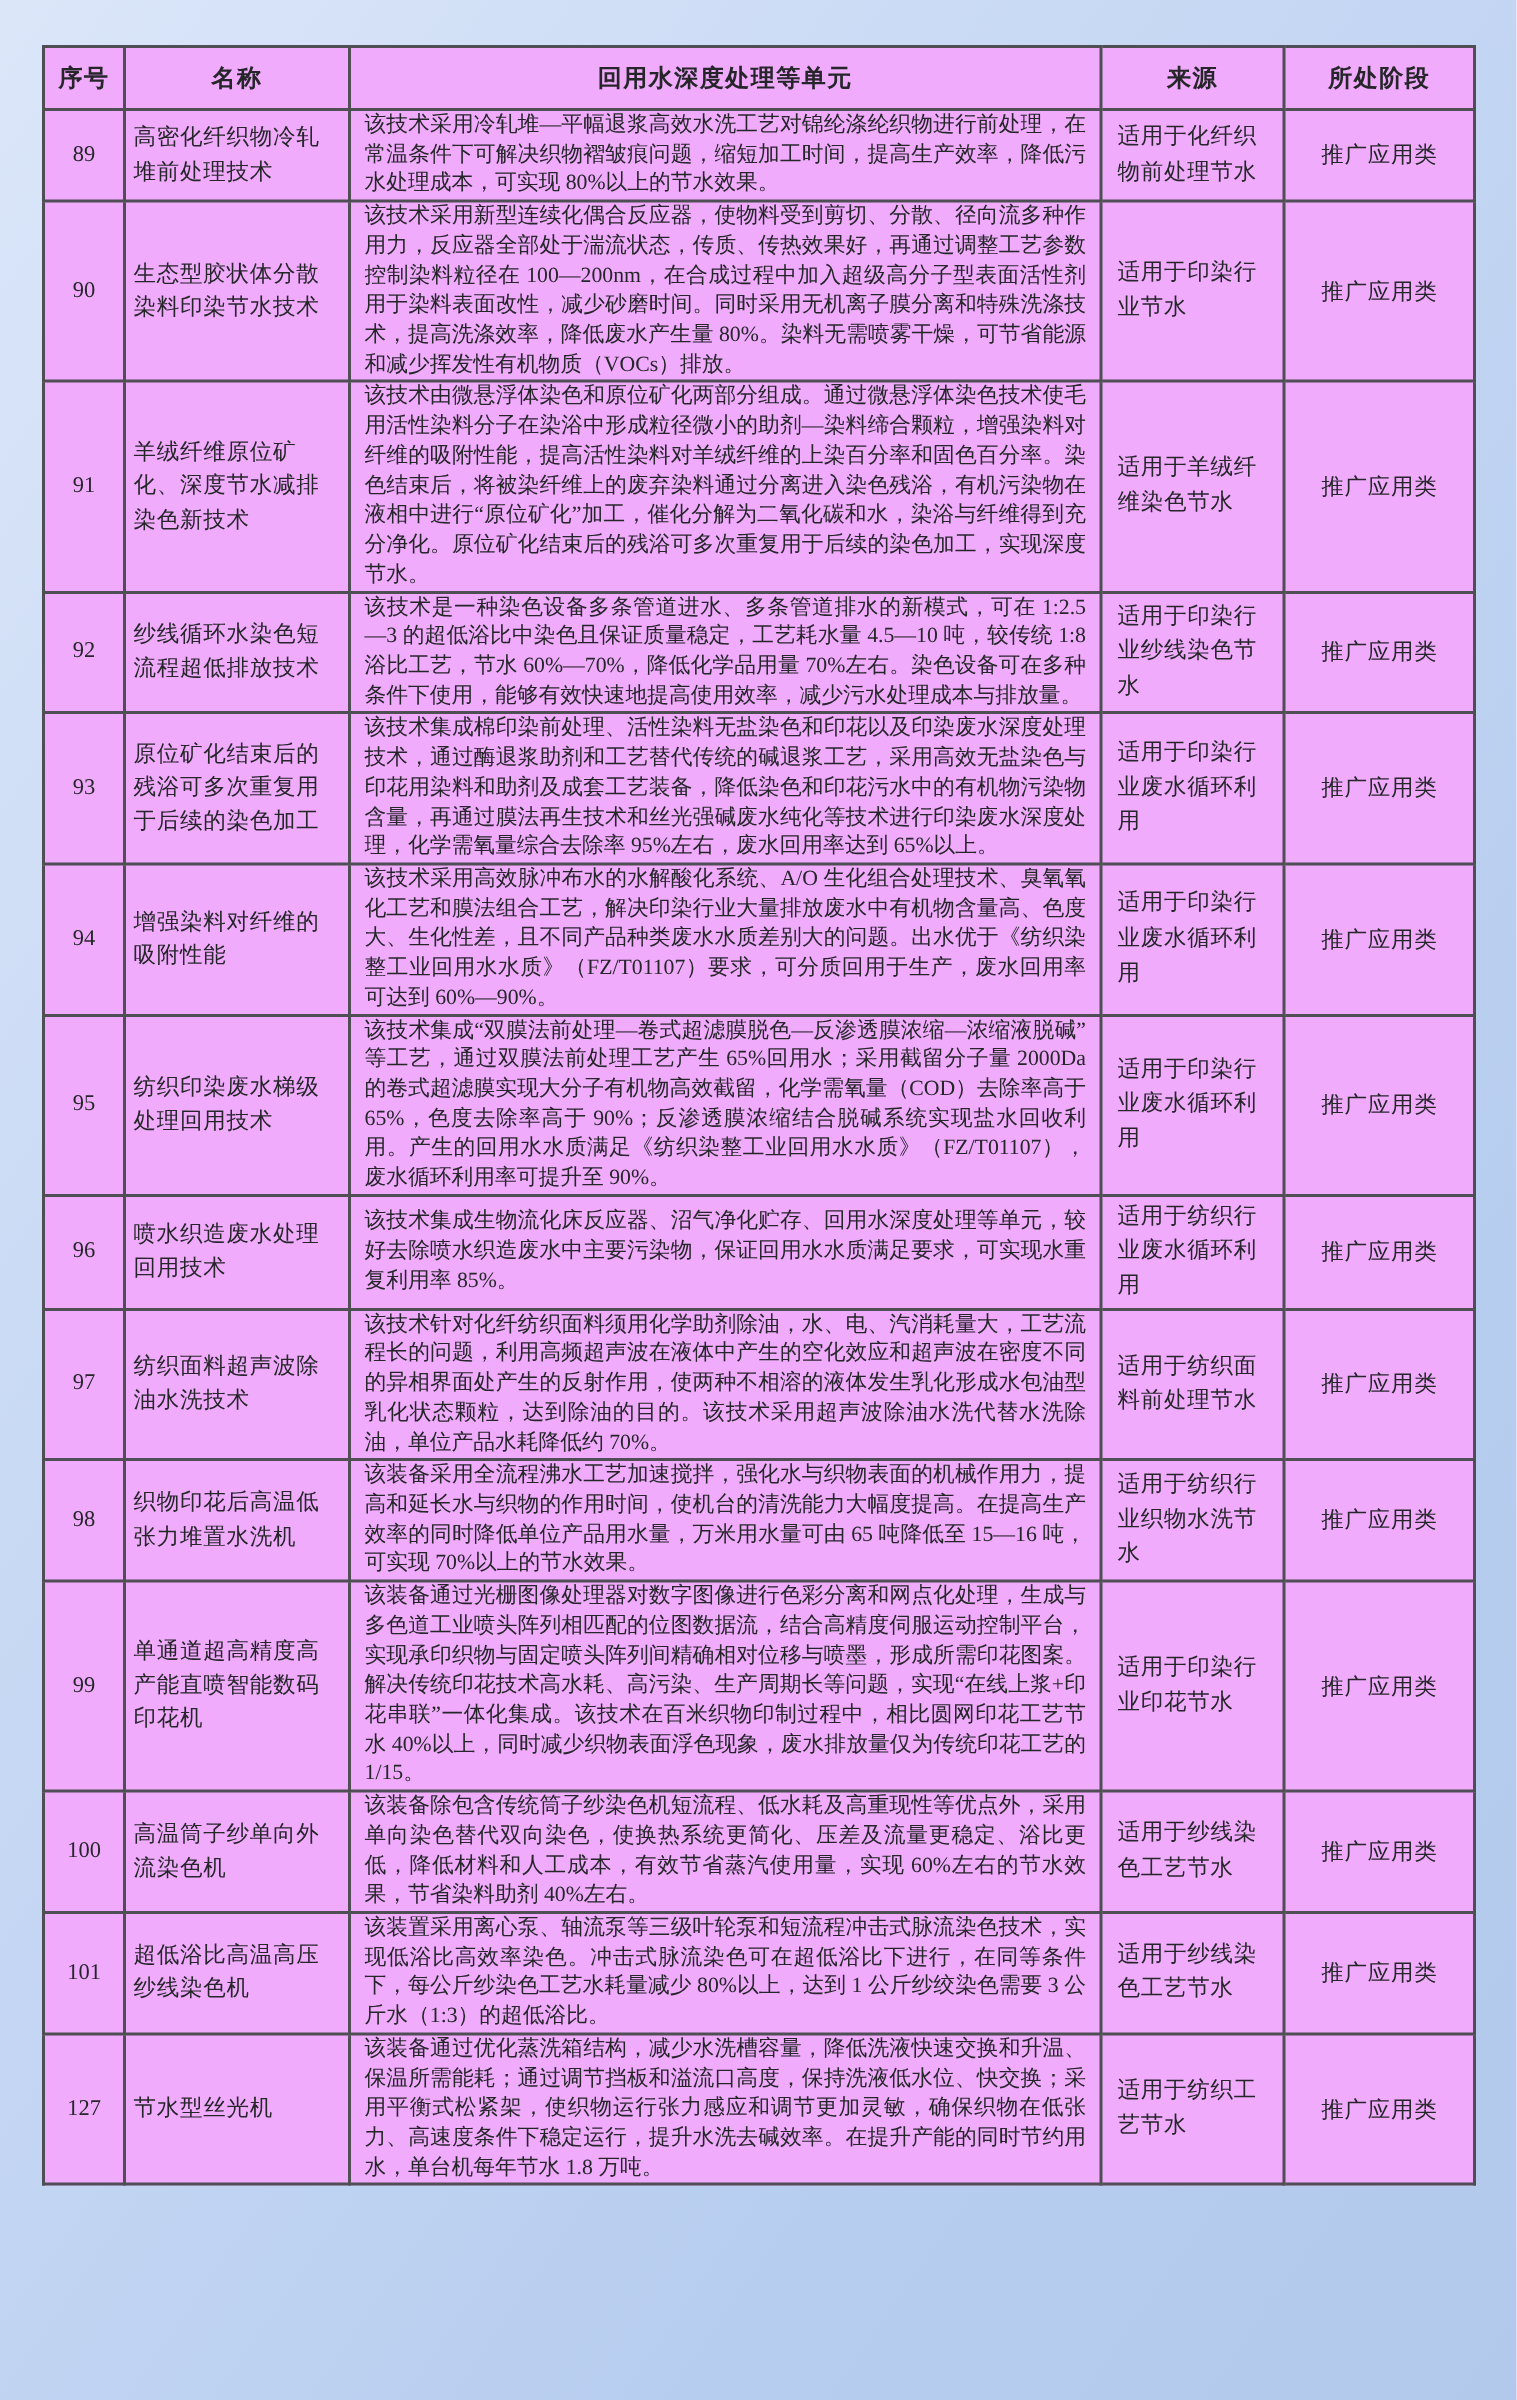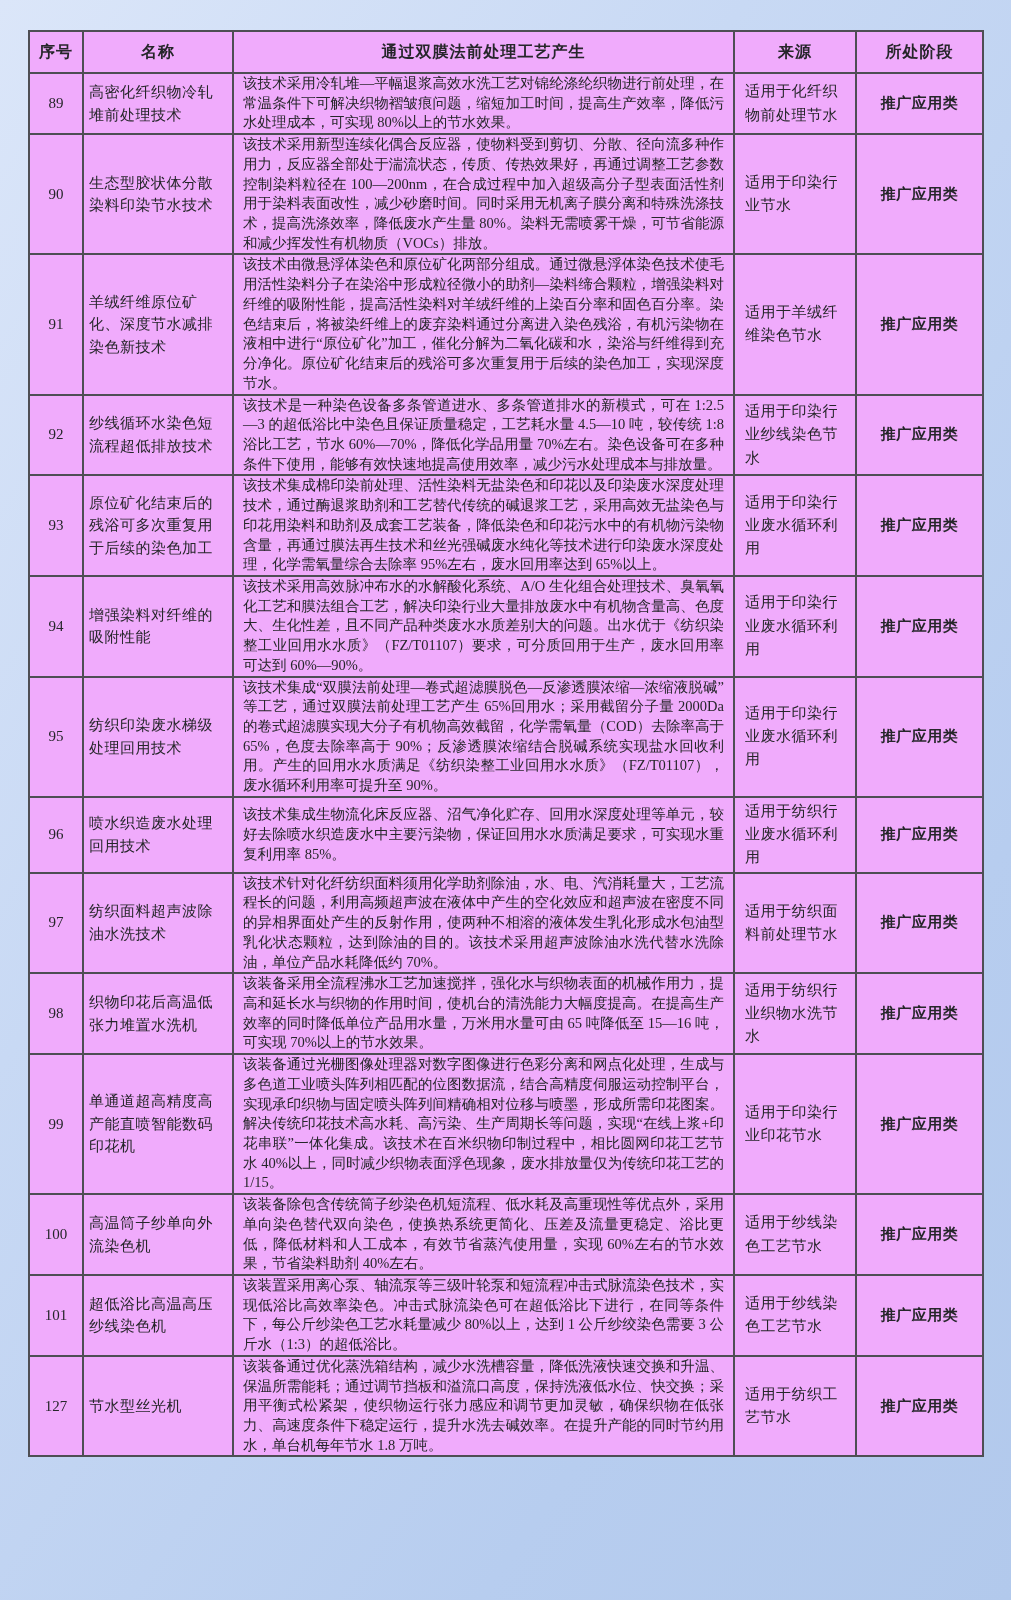--- a/index.html
+++ b/index.html
@@ -66,40 +66,39 @@
     line-height: 1.55;
     letter-spacing: 0.5px;
     padding: 2px 10px;
     margin-top: 37px;
   }
   td.c-stage {
     text-align: center;
     font-size: 15px;
     letter-spacing: 0.5px;
     padding: 2px 4px;
-    font-weight: bold;
   }
 </style>
 </head>
 <body>
 
 <div class="paper">
   <table class="doc-table">
     <colgroup>
       <col style="width:54px">
       <col style="width:150px">
       <col style="width:501px">
       <col style="width:122px">
       <col style="width:127px">
     </colgroup>
     <thead>
       <tr>
         <th>序号</th>
         <th>名称</th>
-        <th>通过双膜法前处理工艺产生</th>
+        <th>回用水深度处理等单元</th>
         <th>来源</th>
         <th>所处阶段</th>
       </tr>
     </thead>
     <tbody id="table-body">
         <tr>
     <td class="c-no">89</td>
     <td class="c-name">高密化纤织物冷轧堆前处理技术</td>
     <td class="c-desc">该技术采用冷轧堆—平幅退浆高效水洗工艺对锦纶涤纶织物进行前处理，在常温条件下可解决织物褶皱痕问题，缩短加工时间，提高生产效率，降低污水处理成本，可实现 80%以上的节水效果。</td>
     <td class="c-src">适用于化纤织物前处理节水</td>

